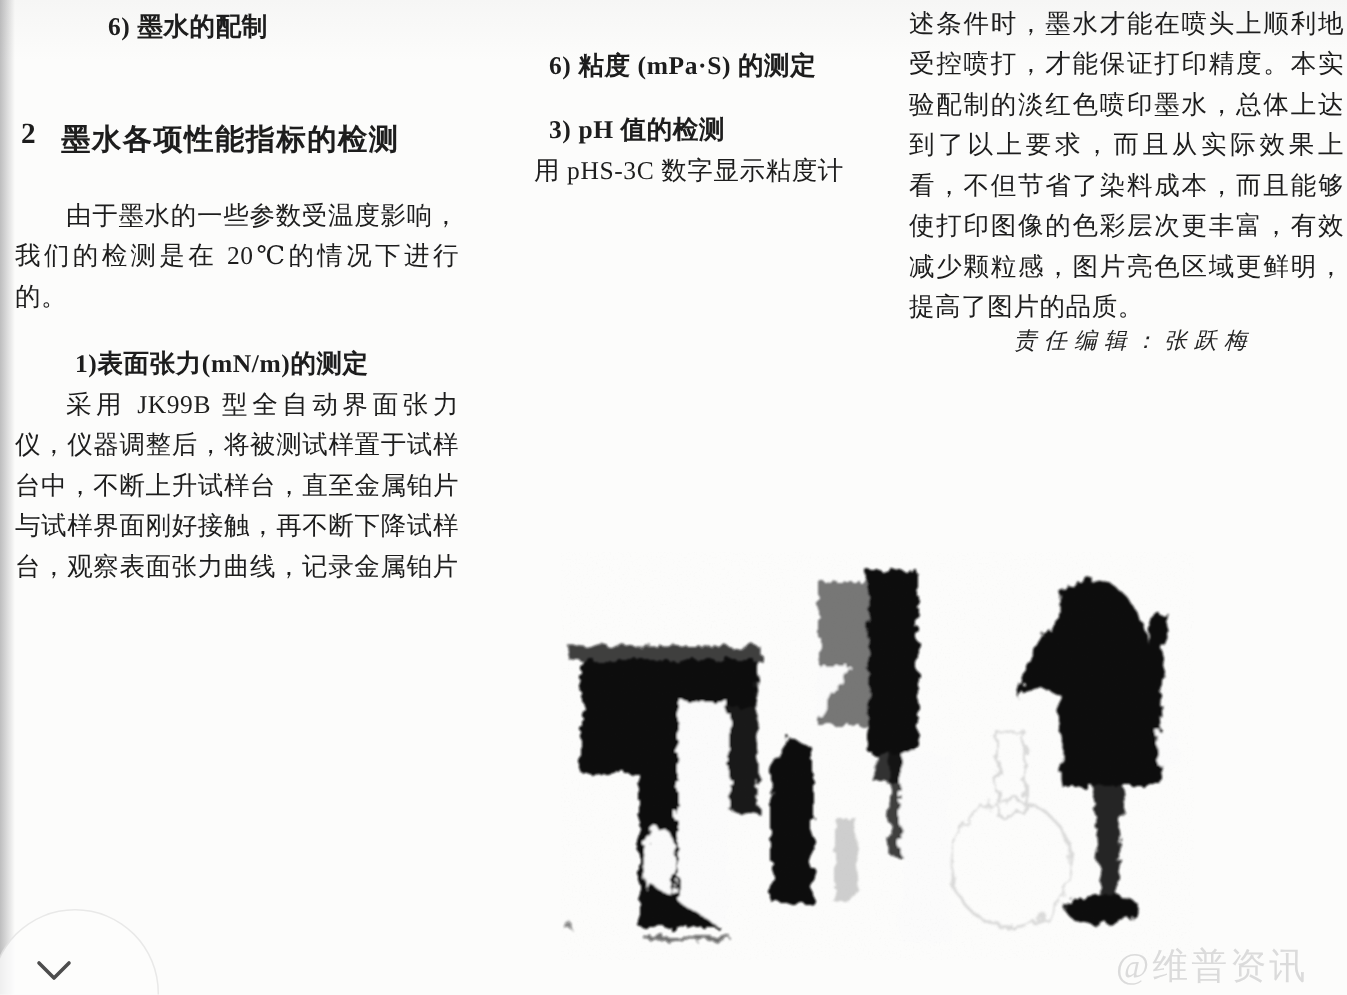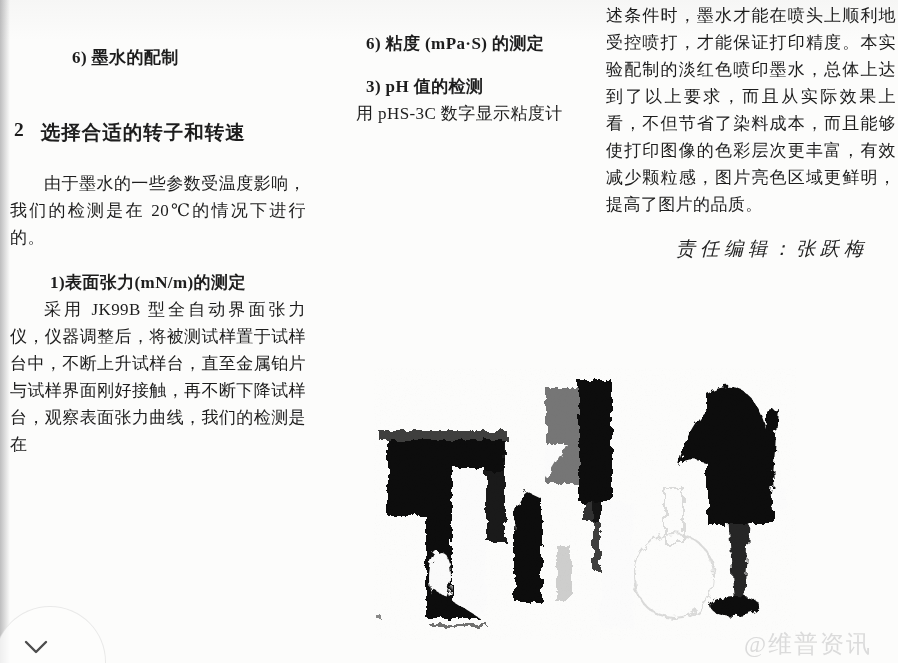--- a/index.html
+++ b/index.html
@@ -6,54 +6,54 @@
   body{
     width:898px;height:663px;overflow:hidden;position:relative;
     background:#fcfcfb;
     font-family:"Liberation Serif","DejaVu Serif",serif;
     color:#1d1d1d;
   }
   .page{position:absolute;inset:0;background:linear-gradient(180deg,#f6f6f5 0,#fcfcfb 40px);}
   .edge-shadow{position:absolute;left:0;top:0;bottom:0;width:10px;
     background:linear-gradient(90deg,rgba(45,45,50,.30),rgba(45,45,50,0));pointer-events:none;}
   .col{position:absolute;top:0;}
-  .col-left{left:10px;width:296px;margin-top:40px;}
+  .col-left{left:10px;width:296px;}
   .col-mid{left:322px;width:268px;}
   .col-right{left:606px;width:290px;}
   .body{font-size:17px;line-height:27px;margin:0;text-align:justify;letter-spacing:.4px;}
   .indent{text-indent:2em;}
   .hsub{font-size:17px;line-height:27px;font-weight:700;margin:0;letter-spacing:.4px;}
   .h6{padding-left:62px;margin-top:4px;}
   .h1s{padding-left:40px;margin-top:18px;}
   .h2v{padding-left:44px;margin-top:30px;}
   .h3p{padding-left:44px;margin-top:16px;font-family:Liberation Serif, serif;}
   .section{margin:48px 0 24px 0;font-size:19.5px;font-weight:700;letter-spacing:1px;display:flex;gap:16px;padding-left:4px;}
-  .editor{margin-top:18px;padding-left:70px;font-style:italic;font-size:19px;letter-spacing:5px;color:#222;}
+  .editor{margin-top:0;padding-left:70px;font-style:italic;font-size:15px;letter-spacing:5px;color:#222;}
   .figure{position:absolute;left:374px;top:368px;width:422px;height:272px;}
   .fab{position:absolute;left:-6px;top:606px;width:112px;height:112px;border-radius:50%;
     background:rgba(252,252,252,.78);border:1px solid rgba(0,0,0,.08);box-sizing:border-box;cursor:pointer;}
   .fab svg{position:absolute;left:29px;top:33px;}
   .watermark{position:absolute;left:744px;top:628px;font-size:24px;letter-spacing:2px;
     color:#dbdbdb;font-family:Liberation Serif, serif;}
 </style>
 </head>
 <body>
 
 <div class="page">
   <div class="edge-shadow"></div>
 
   <div class="col col-left">
     <h3 class="hsub h6">6) 墨水的配制</h3>
     <h2 class="section">
       <span>2</span>
-      <span>选择合适的转子和转速</span>
+      <span>墨水各项性能指标的检测</span>
     </h2>
     <p class="body indent">由于墨水的一些参数受温度影响，我们的检测是在 20℃的情况下进行的。</p>
     <h3 class="hsub h1s">1)表面张力(mN/m)的测定</h3>
-    <p class="body indent">采用 JK99B 型全自动界面张力仪，仪器调整后，将被测试样置于试样台中，不断上升试样台，直至金属铂片与试样界面刚好接触，再不断下降试样台，观察表面张力曲线，我们的检测是在</p>
+    <p class="body indent">采用 JK99B 型全自动界面张力仪，仪器调整后，将被测试样置于试样台中，不断上升试样台，直至金属铂片与试样界面刚好接触，再不断下降试样台，观察表面张力曲线，记录金属铂片</p>
   </div>
 
   <div class="col col-mid">
     <h3 class="hsub h2v">6) 粘度 (mPa·S) 的测定</h3>
     <h3 class="hsub h3p">3) pH 值的检测</h3>
     <p class="body indent">用 pHS-3C 数字显示粘度计</p>
   </div>
 
   <div class="col col-right">
     <p class="body" style="margin-top:2px">述条件时，墨水才能在喷头上顺利地受控喷打，才能保证打印精度。本实验配制的淡红色喷印墨水，总体上达到了以上要求，而且从实际效果上看，不但节省了染料成本，而且能够使打印图像的色彩层次更丰富，有效减少颗粒感，图片亮色区域更鲜明，提高了图片的品质。</p>

